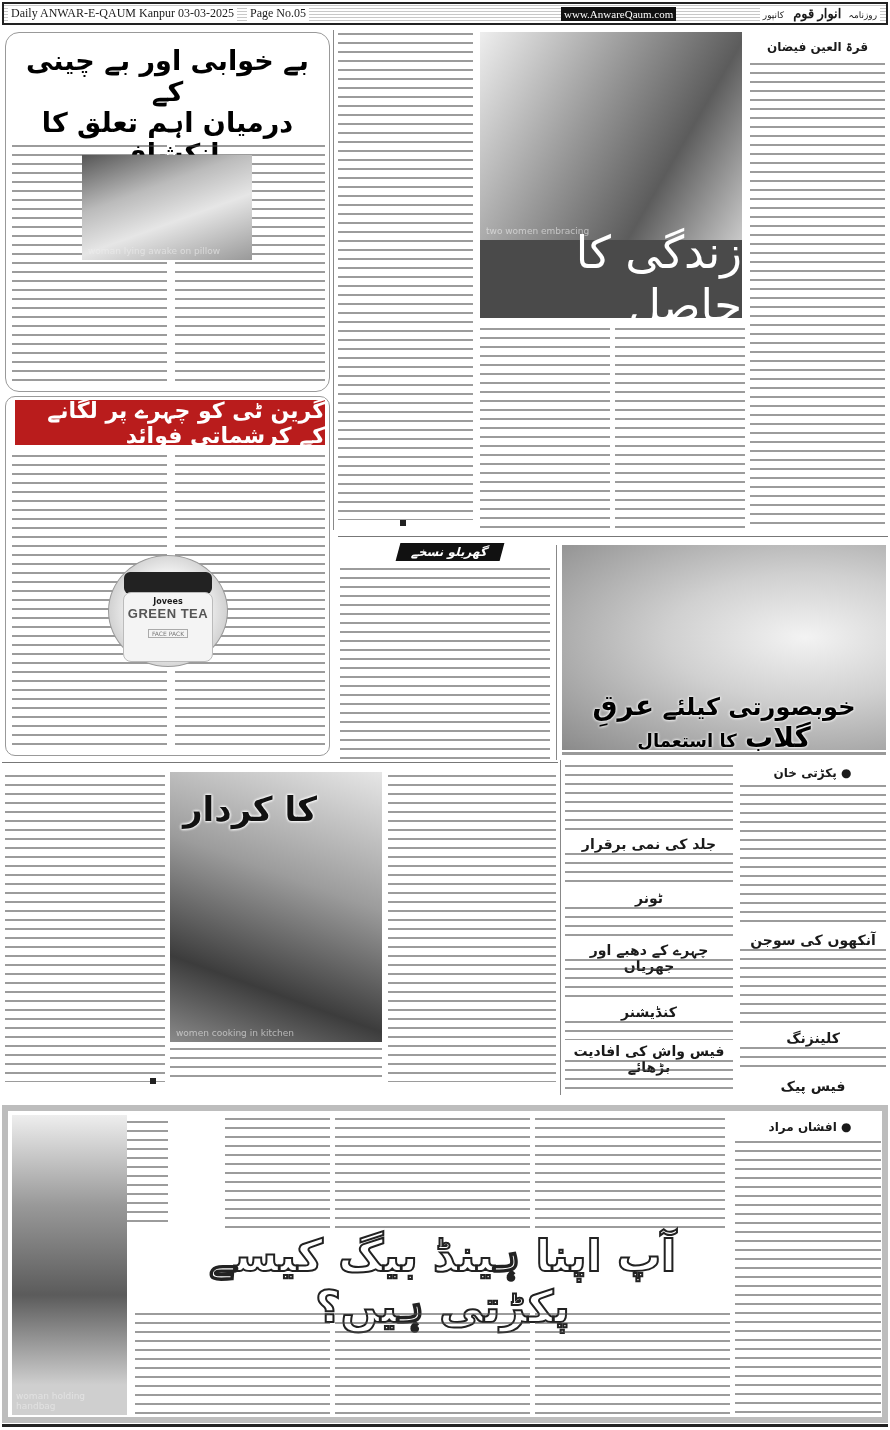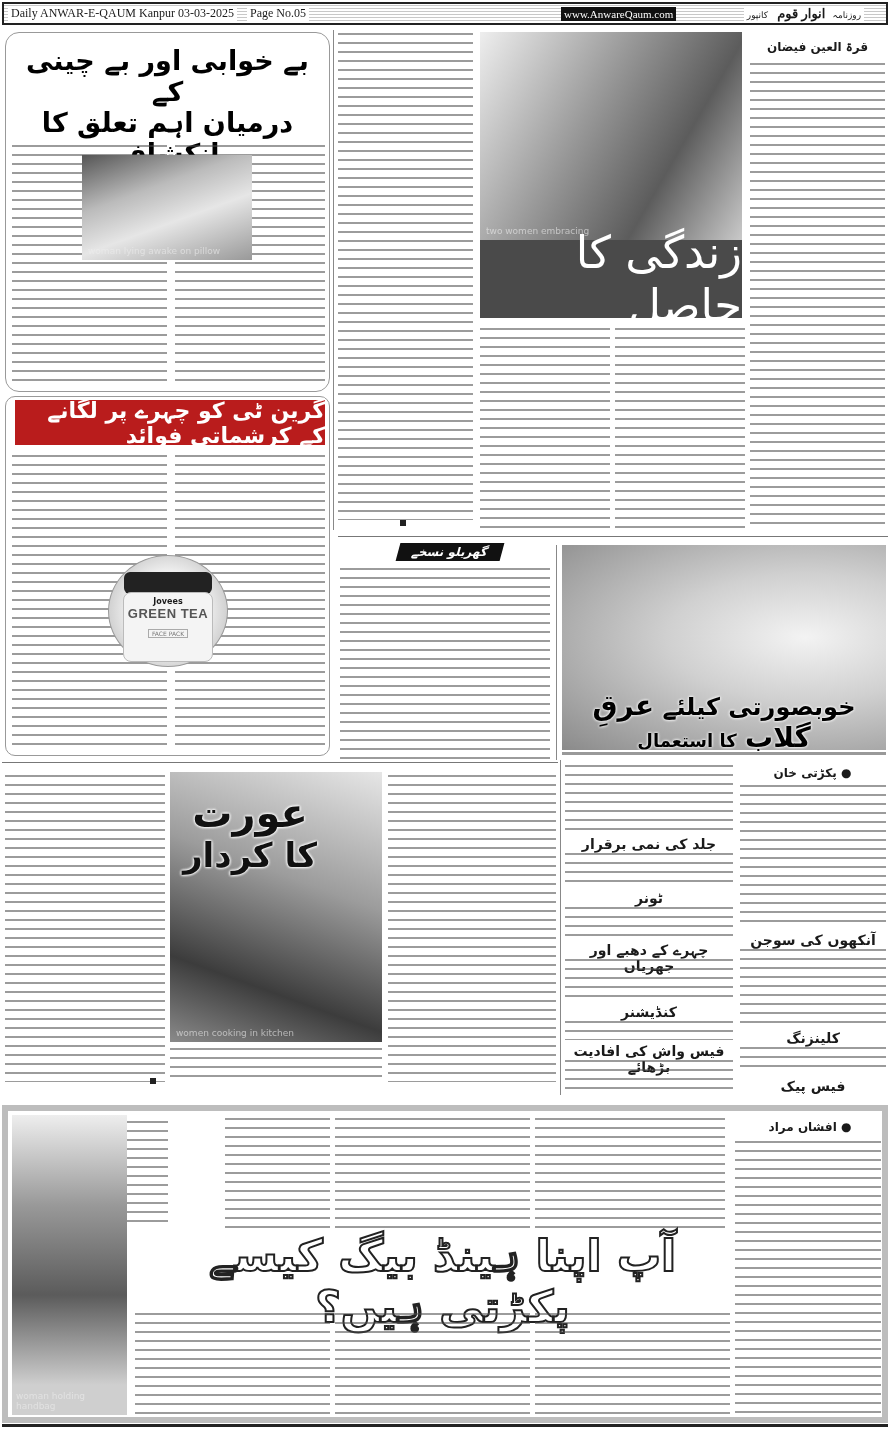--- a/index.html
+++ b/index.html
@@ -4,21 +4,21 @@
 <style>
   * { box-sizing: border-box; margin: 0; padding: 0; }
   html, body { width: 890px; height: 1430px; background: #fff; overflow: hidden; }
   body { font-family: "DejaVu Sans", sans-serif; color: #1a1a1a; position: relative; }
 
   .masthead { position: absolute; left: 2px; top: 2px; width: 886px; height: 23px; border: 2px solid #222;
     background: repeating-linear-gradient(0deg, #fff 0 2px, #c8c8c8 2px 3px); display: flex; align-items: center; font-family: "Liberation Serif", serif; font-size: 12px; text-align: center; }
   .masthead .left { background: #fff; padding: 0 3px; margin-left: 4px; }
   .masthead .page { background: #fff; padding: 0 3px; position: absolute; left: 243px; }
   .masthead .url { background: #111; color: #fff; padding: 1px 3px; position: absolute; left: 557px; font-size: 11px; }
-  .masthead .logo { background: #fff; padding: 0 3px; position: absolute; right: 22px; font-size: 13px; direction: rtl; font-weight: bold; }
+  .masthead .logo { background: #fff; padding: 0 3px; position: absolute; right: 6px; font-size: 13px; direction: rtl; font-weight: bold; }
   .masthead .logo .pre { font-size: 9px; font-weight: normal; margin-left: 4px; }
   .masthead .logo .city { font-size: 9px; font-weight: normal; margin-right: 6px; }
   .text-lines { position: absolute; overflow: hidden;
     background: repeating-linear-gradient(180deg, transparent 0 4px, #4a4a4a 4px 6px, transparent 6px 11px); opacity: 0.55; }
   .text-lines.tight { background: repeating-linear-gradient(180deg, transparent 0 3px, #4a4a4a 3px 5px, transparent 5px 9px); }
 
   .box-rounded { position: absolute; border: 1px solid #999; border-radius: 14px; background: #fff; }
   .vrule { position: absolute; width: 1px; background: #888; }
   .hrule { position: absolute; height: 2px; background: #777; }
 
@@ -134,21 +134,20 @@
 
 <div class="vrule" style="left:560px;top:760px;height:335px;"></div>
 
 <div class="hrule" style="left:2px;top:762px;width:556px;height:1px;"></div>
 <div class="text-lines tight" style="left:388px;top:772px;width:168px;height:310px;"></div>
 <div class="text-lines tight" style="left:5px;top:772px;width:160px;height:310px;"></div>
 <div class="photo" style="left:170px;top:772px;width:212px;height:270px;background:linear-gradient(200deg,#e6e6e6 0%,#9c9c9c 40%,#3c3c3c 75%,#8a8a8a 100%);">
   <span class="label" style="left:6px;bottom:4px;">women cooking in kitchen</span>
 </div>
 <div class="headline-black" style="left:175px;top:790px;width:150px;font-size:26px;color:#111;text-shadow:0 0 3px #fff,0 0 3px #fff,0 0 3px #fff;">
-  <div style="font-size:40px;">عورت</div>
   <div style="font-size:34px;">کا کردار</div>
 </div>
 <div class="text-lines tight" style="left:170px;top:1045px;width:212px;height:36px;"></div>
 <div class="end-mark" style="left:150px;top:1078px;"></div>
 
 <div class="grey-frame" style="left:2px;top:1105px;width:886px;height:318px;"></div>
 <div class="byline" style="left:740px;top:1120px;width:140px;">● افشاں مراد</div>
 <div class="text-lines tight" style="left:735px;top:1138px;width:146px;height:275px;"></div>
 <div class="text-lines tight" style="left:535px;top:1115px;width:190px;height:118px;"></div>
 <div class="text-lines tight" style="left:335px;top:1115px;width:195px;height:118px;"></div>

